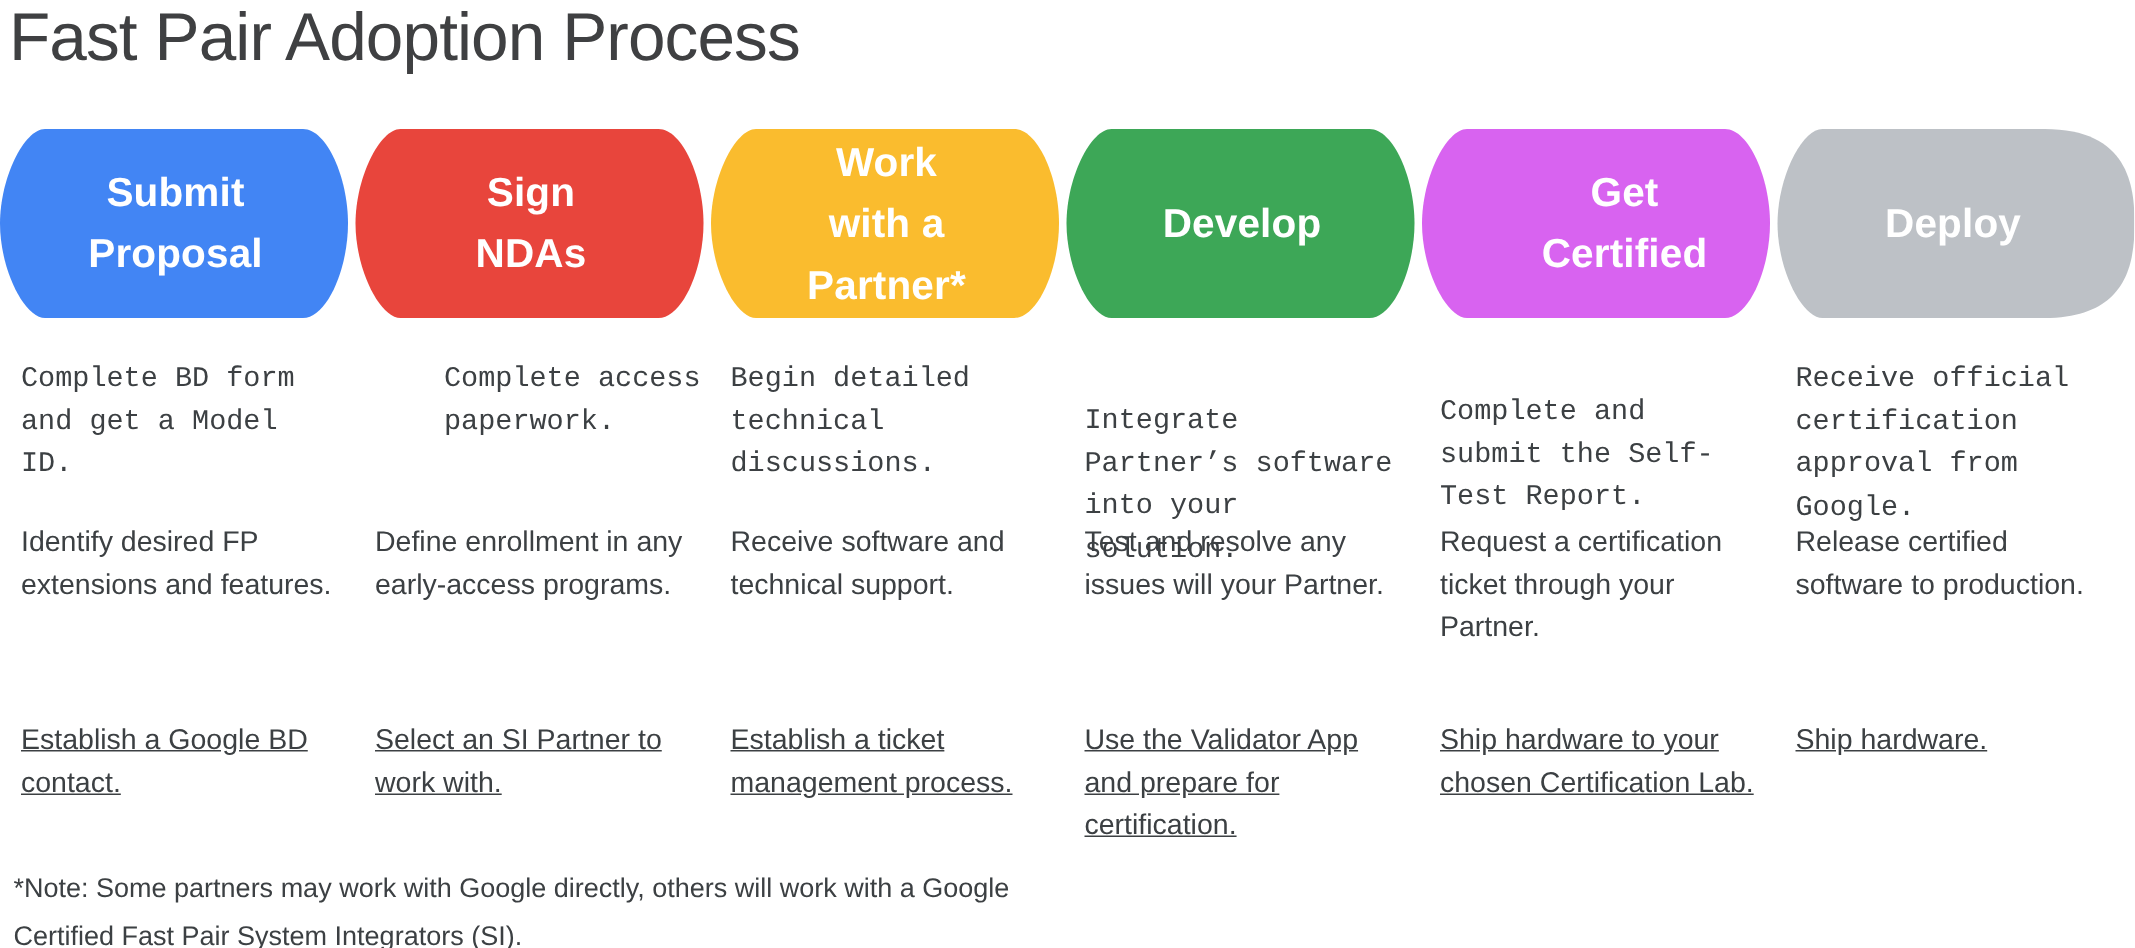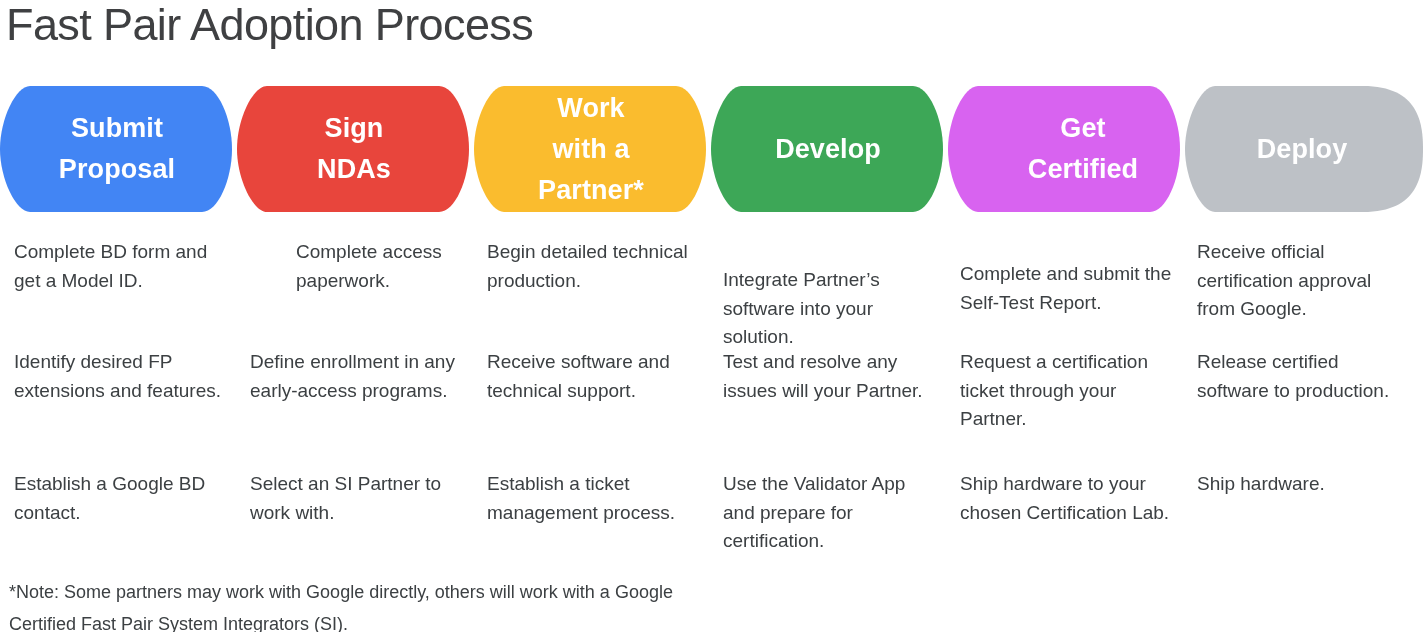--- a/index.html
+++ b/index.html
@@ -82,23 +82,23 @@
     top: 0;
   }
   .detail-group {
     position: absolute;
     left: 0;
     font-size: 19px;
     line-height: 28.5px;
     color: #3c4043;
     font-weight: 400;
   }
-  .detail-group.row0 { top: 0px; }
+  .detail-group.row0 { top: 0px; font-family: Liberation Mono, monospace; }
   .detail-group.row1 { top: 110px; }
-  .detail-group.row2 { top: 232px; }
+  .detail-group.row2 { top: 242px; text-decoration: underline; }
 
   
   .footnote {
     position: absolute;
     left: 9px;
     top: 576px;
     width: 720px;
     font-size: 18px;
     line-height: 32px;
     color: #3c4043;
@@ -142,21 +142,21 @@
         <div class="detail-group row0" style="width: 212px;">Complete BD form and get a Model ID.</div>
         <div class="detail-group row1" style="width: 212px;">Identify desired FP extensions and features.</div>
         <div class="detail-group row2" style="width: 212px;">Establish a Google BD contact.</div>
       </div>
       <div class="column" style="left: 250px; width: 212px;">
         <div class="detail-group row0" style="width: 212px; margin-left: 46px;">Complete access paperwork.</div>
         <div class="detail-group row1" style="width: 212px;">Define enrollment in any early-access programs.</div>
         <div class="detail-group row2" style="width: 212px;">Select an SI Partner to work with.</div>
       </div>
       <div class="column" style="left: 487px; width: 212px;">
-        <div class="detail-group row0" style="width: 212px;">Begin detailed technical production.</div>
+        <div class="detail-group row0" style="width: 212px;">Begin detailed technical discussions.</div>
         <div class="detail-group row1" style="width: 212px;">Receive software and technical support.</div>
         <div class="detail-group row2" style="width: 212px;">Establish a ticket management process.</div>
       </div>
       <div class="column" style="left: 723px; width: 212px;">
         <div class="detail-group row0" style="width: 212px; margin-top: 28px;">Integrate Partner’s software into your solution.</div>
         <div class="detail-group row1" style="width: 212px;">Test and resolve any issues will your Partner.</div>
         <div class="detail-group row2" style="width: 212px;">Use the Validator App and prepare for certification.</div>
       </div>
       <div class="column" style="left: 960px; width: 212px;">
         <div class="detail-group row0" style="width: 212px; margin-top: 22px;">Complete and submit the Self-Test Report.</div>

